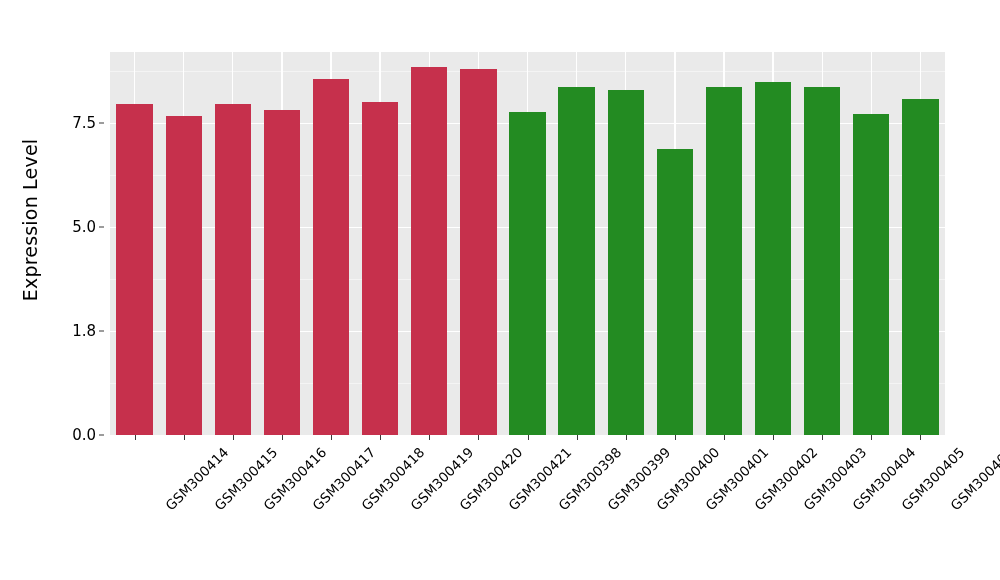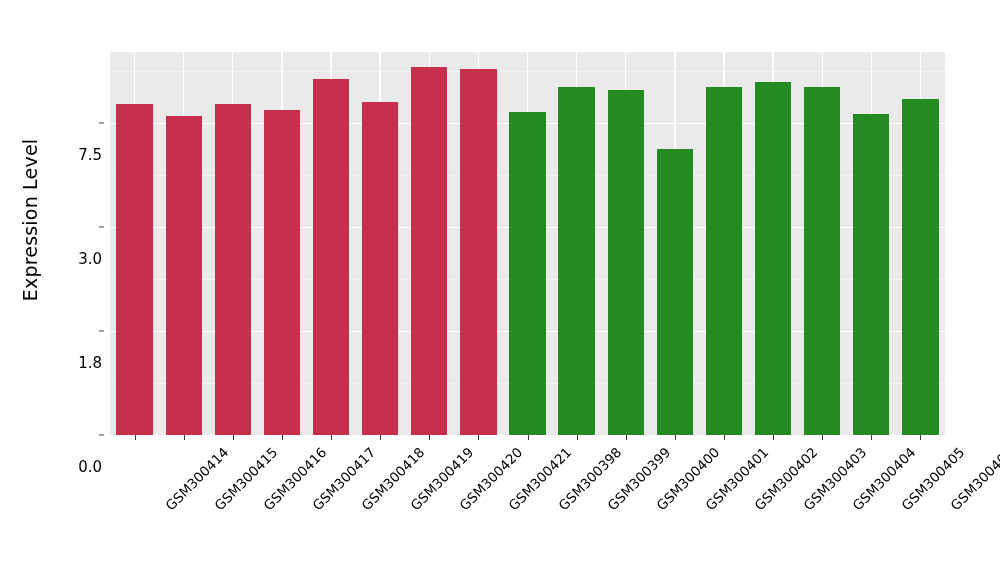--- a/index.html
+++ b/index.html
@@ -44,27 +44,26 @@
   
   #y-tick-labels {
     position: absolute;
     left: 60px;
     top: 52px;
     width: 44px;
     height: 383px;
   }
   .y-tick-label {
     position: absolute;
-    right: 2px;
+    right: 8px;
     transform: translateY(-50%);
     font-size: 15px;
     color: #000000;
     text-align: center;
     white-space: nowrap;
-    margin-top: 32px;
   }
   .y-tick-mark {
     position: absolute;
     right: 0px;
     width: 5px;
     height: 1px;
     background: #3a3a3a;
     transform: translateY(-50%);
   }
 
@@ -145,21 +144,21 @@
 
   <div id="y-axis-title">
     <span>Expression Level</span>
   </div>
 
   <div id="y-tick-labels">
       <div class="y-tick-label" style="top: 383px;">0.0</div>
       <div class="y-tick-mark" style="top: 383px;"></div>
       <div class="y-tick-label" style="top: 278.924px;">1.8</div>
       <div class="y-tick-mark" style="top: 278.924px;"></div>
-      <div class="y-tick-label" style="top: 174.848px;">3.0</div>
+      <div class="y-tick-label" style="top: 174.848px;">5.0</div>
       <div class="y-tick-mark" style="top: 174.848px;"></div>
       <div class="y-tick-label" style="top: 70.7717px;">7.5</div>
       <div class="y-tick-mark" style="top: 70.7717px;"></div>
     </div>
 
   <div id="plot-panel">
     <div id="grid-layer">
         <div class="grid-line-minor-h" style="top: 330.962px;"></div>
         <div class="grid-line-minor-h" style="top: 226.886px;"></div>
         <div class="grid-line-minor-h" style="top: 122.81px;"></div>

